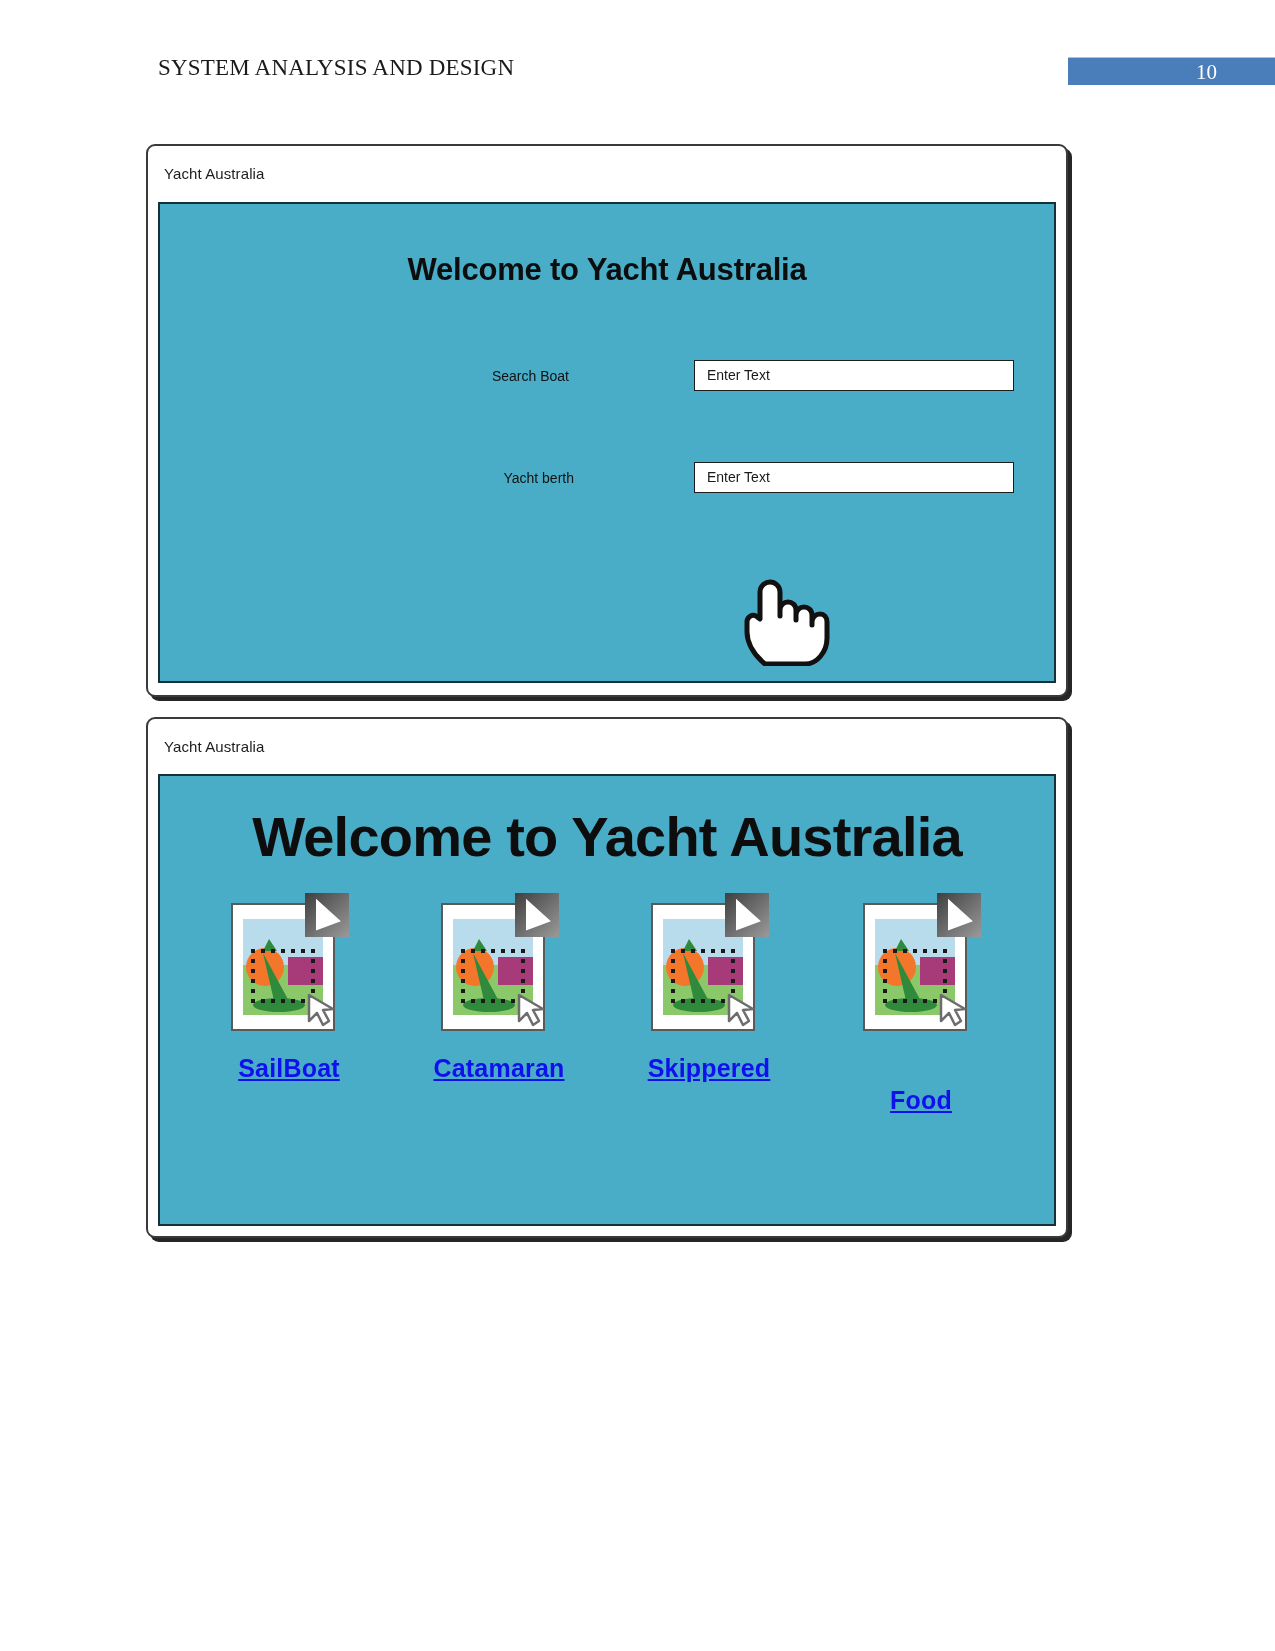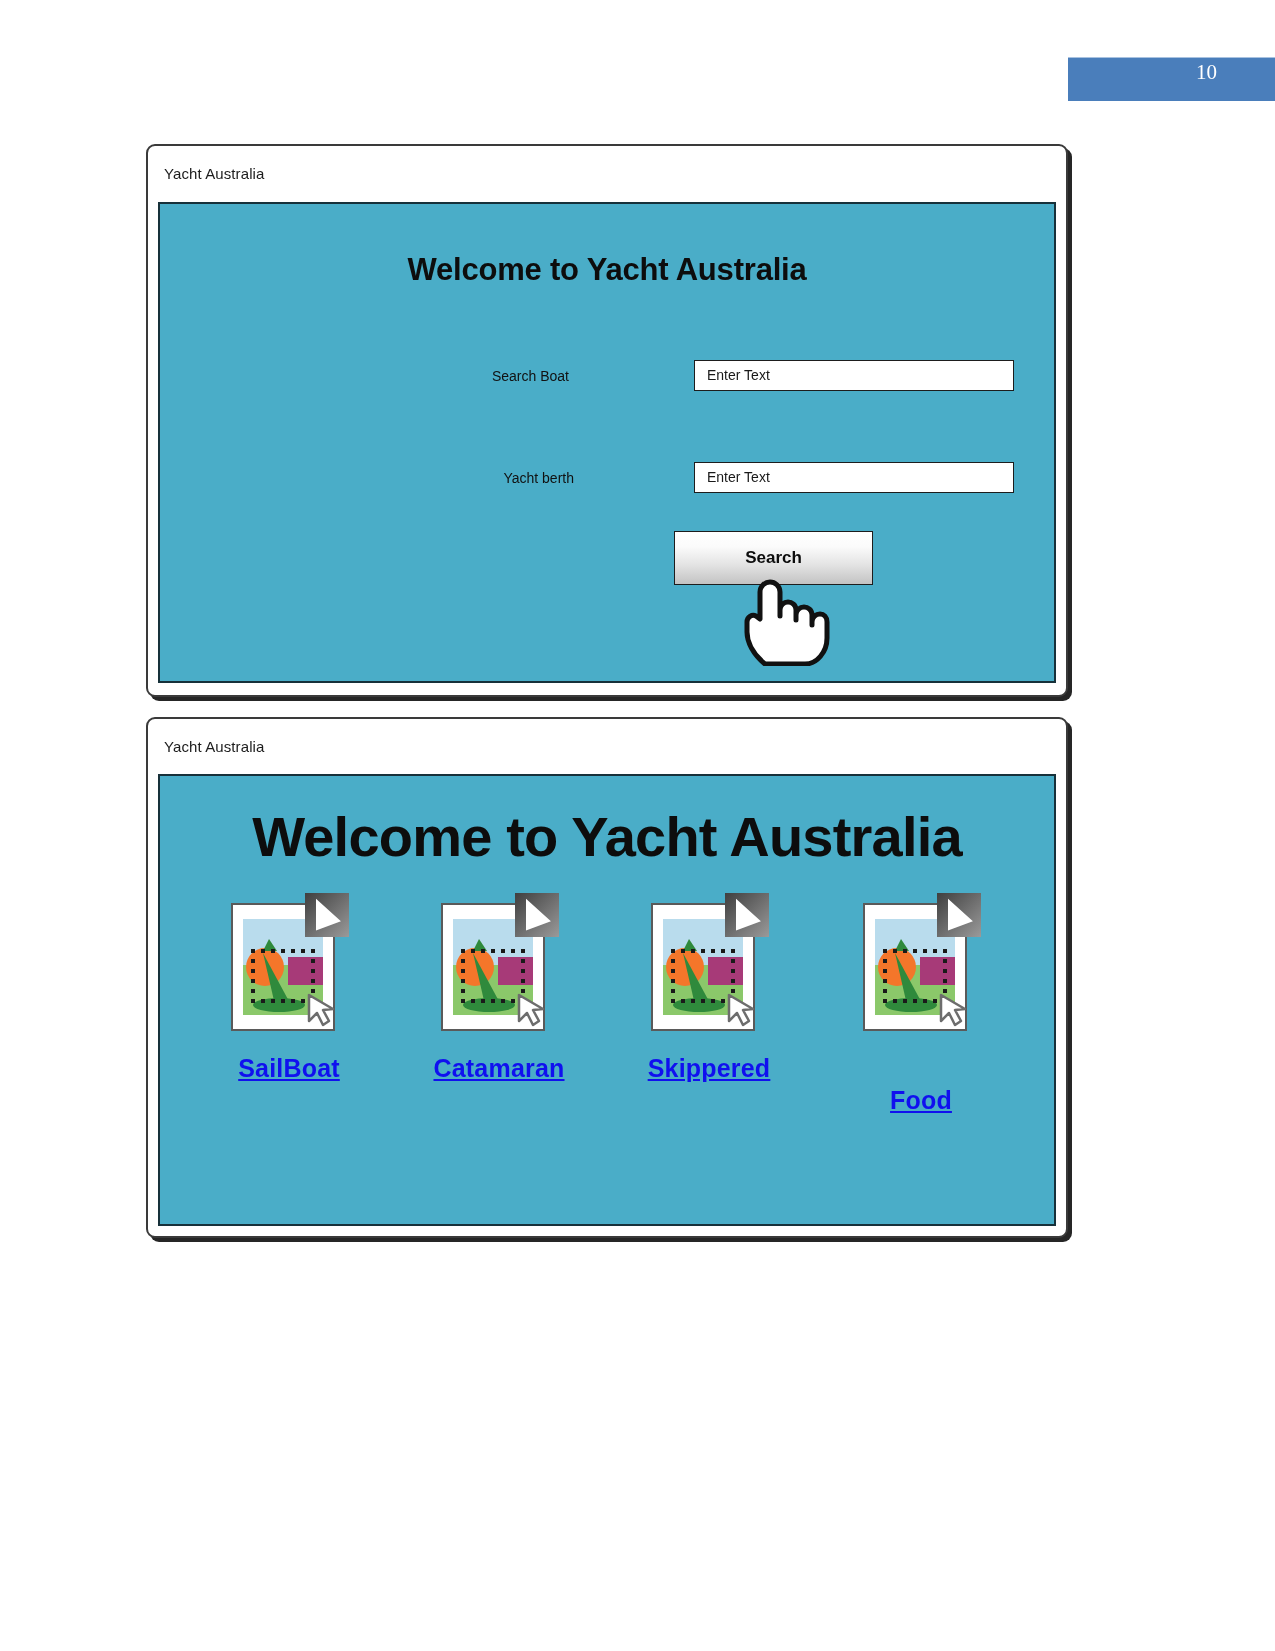--- a/index.html
+++ b/index.html
@@ -30,21 +30,21 @@
     font-size: 23px;
     color: #1a1a1a;
     letter-spacing: 0.2px;
     white-space: nowrap;
   }
   #page-number-badge {
     position: absolute;
     left: 1068px;
     top: 57px;
     width: 207px;
-    height: 44px;
+    height: 28px;
     background: #4a7ebb;
     border-top: 1px solid #a8c2e0;
     box-sizing: border-box;
   }
   #page-number-text {
     position: absolute;
     right: 58px;
     top: 2px;
     font-family: "Liberation Serif", serif;
     font-size: 21px;
@@ -217,20 +217,21 @@
     text-decoration: underline;
     cursor: pointer;
     letter-spacing: 0.2px;
     white-space: nowrap;
   }
 </style>
 </head>
 <body>
 
 <div id="doc-header">
+  <div id="header-title">SYSTEM ANALYSIS AND DESIGN</div>
   <div id="page-number-badge">
     <div id="page-number-text">10</div>
   </div>
 </div>
 
 <div class="mockup" id="mockup-search">
 
   <div class="window-title">Yacht Australia</div>
 
   <div class="screen" id="screen-search">
@@ -244,23 +245,20 @@
       </div>
     </div>
 
     <div class="field-row" id="field-row-berth">
       <div class="field-label" id="label-select-berth">Yacht berth</div>
       <div class="field-input">
         <div class="field-input-text">Enter Text</div>
       </div>
     </div>
 
-    <div id="search-button">
-      <span>Search</span>
-    </div>
 
     <svg id="hand-cursor" viewBox="0 0 96 90" xmlns="http://www.w3.org/2000/svg">
       <path d="M30 88 C18 78 12 66 12 56 L12 46 C12 41 17 38 21 40 L25 43 L25 16
                C25 10 30 6 35 6 C40 6 45 10 45 16 L45 40
                L45 34 C45 29 49 26 53 26 C57 26 61 29 61 34 L61 44
                L61 39 C61 34 65 31 69 31 C73 31 77 34 77 39 L77 49
                L77 46 C77 41 81 38 85 38 C89 38 92 41 92 46 L92 62
                C92 76 82 88 70 88 Z" fill="#ffffff" stroke="#111111" stroke-width="5" stroke-linejoin="round"></path>
     </svg>
 

